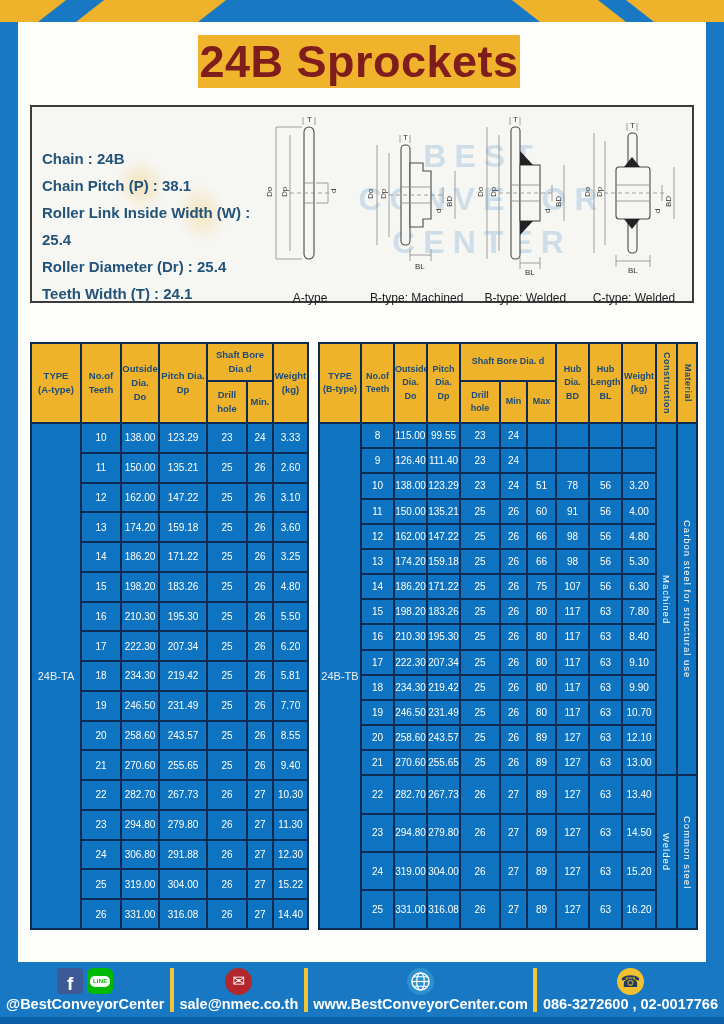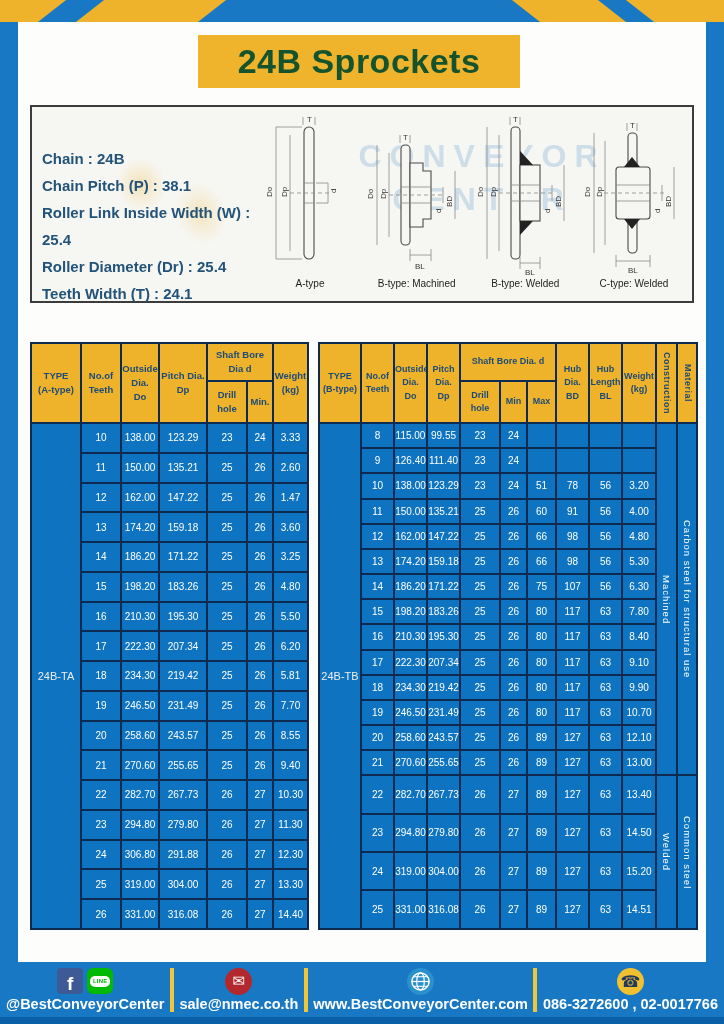--- a/index.html
+++ b/index.html
@@ -12,21 +12,21 @@
   
   .stripe{position:absolute;top:0;height:22px;background:#EFB32B;}
   .stripe.l1{left:-30px;width:82px;transform:skewX(-52deg);}
   .stripe.l2{left:90px;width:122px;transform:skewX(-52deg);}
   .stripe.r1{left:526px;width:86px;transform:skewX(52deg);}
   .stripe.r2{left:640px;width:118px;transform:skewX(52deg);}
   
   .sheet{position:absolute;left:18px;top:22px;width:688px;height:940px;background:#FDFDFC;}
   .title-banner{
     position:absolute;left:180px;top:13px;width:322px;height:53px;
-    background:#EFB42C;color:#14532d;font-size:34px;font-weight:bold;
+    background:#EFB42C;color:#7f1d1d;font-size:45px;font-weight:bold;
     display:flex;align-items:center;justify-content:center;letter-spacing:.5px;
   }
   
   .panel{
     position:absolute;left:12px;top:83px;width:660px;height:194px;
     background:#F6F6F3;border:2px solid #3C3C3C;
   }
   .specs{
     position:absolute;left:10px;top:38px;width:232px;
     color:#235379;font-size:15px;font-weight:bold;line-height:1.8;
@@ -39,21 +39,21 @@
   .wm-fly{
     position:absolute;left:80px;top:30px;width:120px;height:130px;
     background:
       radial-gradient(closest-side at 30% 30%, rgba(242,197,92,.38), rgba(242,197,92,0) 70%),
       radial-gradient(closest-side at 70% 65%, rgba(242,197,92,.34), rgba(242,197,92,0) 70%);
     transform:rotate(-18deg);pointer-events:none;
   }
   .figs{position:absolute;left:228px;top:6px;right:6px;bottom:4px;display:flex;justify-content:space-between;}
   .fig{display:flex;flex-direction:column;align-items:center;}
   .fig svg{flex:0 0 auto;}
-  .fig-caption{font-size:10px;color:#1d1d1d;margin-top:1px;}
+  .fig-caption{font-size:12px;color:#1d1d1d;margin-top:14px;}
   .dimtxt{font-size:8px;fill:#333;font-family:"Liberation Sans",sans-serif;}
   .dline{stroke:#8a8a8a;stroke-width:.8;}
   .shape{fill:#F6F6F3;stroke:#4a4a4a;stroke-width:1.1;}
   .weld{fill:#222;}
   
   table{border-collapse:collapse;table-layout:fixed;position:absolute;}
   #table-a{left:12px;top:320px;width:277px;height:588px;}
   #table-b{left:300px;top:320px;width:378px;height:588px;}
   th,td{border:2px solid #0D2B50;text-align:center;vertical-align:middle;padding:0;overflow:hidden;}
   thead th{
@@ -97,20 +97,21 @@
 <div class="stripe r1"></div>
 <div class="stripe r2"></div>
 
 <div class="sheet">
 
   <div class="title-banner">24B Sprockets</div>
 
   <div class="panel">
     <div class="wm-fly"></div>
     <div class="watermark">
+      <div>BEST</div>
       <div>CONVEYOR</div>
       <div>CENTER</div>
     </div>
 
     <div class="specs">
       <div>Chain  :  24B</div>
       <div>Chain Pitch (P)  :  38.1</div>
       <div>Roller Link Inside Width (W)  :  25.4</div>
       <div>Roller Diameter (Dr)  :  25.4</div>
       <div>Teeth Width (T)  :  24.1</div>
@@ -273,21 +274,21 @@
           <td>25</td>
           <td>26</td>
           <td>2.60</td>
         </tr>
         <tr>
           <td>12</td>
           <td>162.00</td>
           <td>147.22</td>
           <td>25</td>
           <td>26</td>
-          <td>1.47</td>
+          <td>3.10</td>
         </tr>
         <tr>
           <td>13</td>
           <td>174.20</td>
           <td>159.18</td>
           <td>25</td>
           <td>26</td>
           <td>3.60</td>
         </tr>
         <tr>
@@ -377,21 +378,21 @@
           <td>26</td>
           <td>27</td>
           <td>12.30</td>
         </tr>
         <tr>
           <td>25</td>
           <td>319.00</td>
           <td>304.00</td>
           <td>26</td>
           <td>27</td>
-          <td>13.30</td>
+          <td>15.22</td>
         </tr>
         <tr>
           <td>26</td>
           <td>331.00</td>
           <td>316.08</td>
           <td>26</td>
           <td>27</td>
           <td>14.40</td>
         </tr>
       </tbody>
@@ -637,21 +638,21 @@
         </tr>
         <tr>
           <td>25</td>
           <td>331.00</td>
           <td>316.08</td>
           <td>26</td>
           <td>27</td>
           <td>89</td>
           <td>127</td>
           <td>63</td>
-          <td>14.51</td>
+          <td>16.20</td>
         </tr>
       </tbody>
   </table>
 
 </div>
 
 <div class="footer">
   <div class="f-sec">
     <div class="f-icons">
       <div class="icon-fb">f</div>

